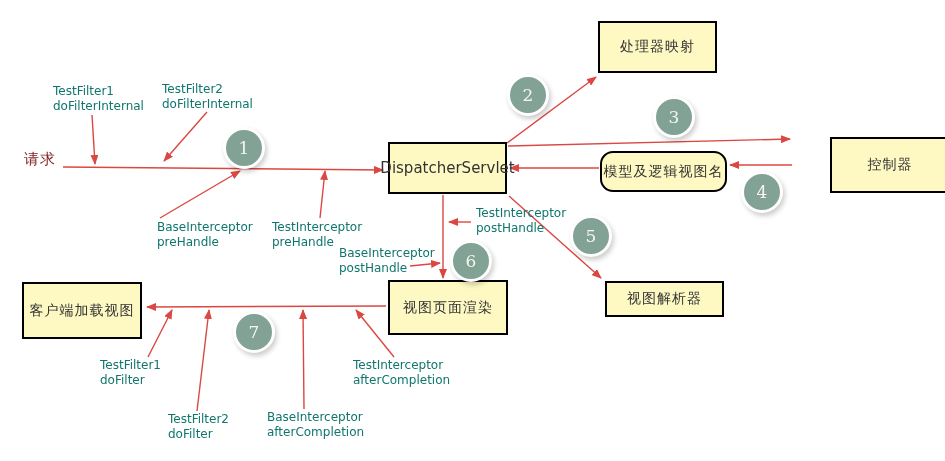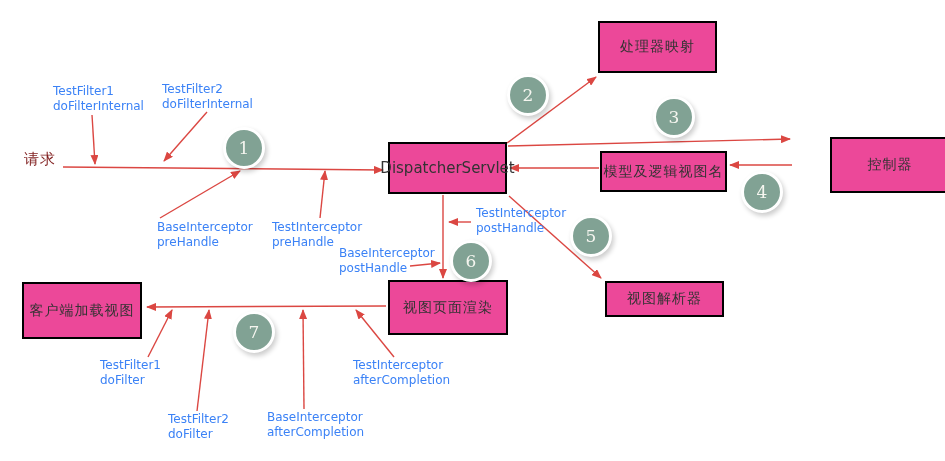--- a/index.html
+++ b/index.html
@@ -2,27 +2,27 @@
 <html><head>
 <meta charset="utf-8">
 <style>
   html,body{margin:0;padding:0;background:#ffffff;}
   .stage{
     position:relative;width:945px;height:461px;background:#ffffff;
     font-family:"DejaVu Sans", sans-serif;overflow:hidden;
   }
   .arrow-layer{position:absolute;left:0;top:0;width:945px;height:461px;}
   .box{
-    position:absolute;box-sizing:border-box;background:#ec4899;
+    position:absolute;box-sizing:border-box;background:#fef9c3;
     border:2px solid #000000;display:flex;align-items:center;justify-content:center;
     font-size:14px;letter-spacing:1px;color:#333333;white-space:nowrap;z-index:3;
   }
   .box.latin{font-size:15px;letter-spacing:0;}
   .dlabel{
-    position:absolute;font-size:12px;line-height:15px;color:#3b82f6;
+    position:absolute;font-size:12px;line-height:15px;color:#0f766e;
     white-space:nowrap;z-index:2;
   }
   .dlabel.cjk{font-size:15px;color:#7f1d1d;letter-spacing:1px;line-height:18px;}
   .badge{
     position:absolute;width:36px;height:36px;border-radius:50%;
     background:#81a294;border:3px solid #ffffff;box-sizing:content-box;
     box-shadow:2px 3px 5px rgba(0,0,0,0.20);
     color:#f6f6f0;font-family:"DejaVu Serif", serif;font-size:17px;
     display:flex;align-items:center;justify-content:center;z-index:4;
   }
@@ -52,21 +52,21 @@
       <line x1="509" y1="196" x2="601" y2="278" stroke="#db4742" stroke-width="1.4" marker-end="url(#ah)"></line>
       <line x1="386" y1="306" x2="147" y2="307" stroke="#db4742" stroke-width="1.4" marker-end="url(#ah)"></line>
       <line x1="148" y1="357" x2="172" y2="310" stroke="#db4742" stroke-width="1.4" marker-end="url(#ah)"></line>
       <line x1="197" y1="411" x2="209" y2="310" stroke="#db4742" stroke-width="1.4" marker-end="url(#ah)"></line>
       <line x1="304" y1="409" x2="303" y2="310" stroke="#db4742" stroke-width="1.4" marker-end="url(#ah)"></line>
       <line x1="394" y1="357" x2="356" y2="310" stroke="#db4742" stroke-width="1.4" marker-end="url(#ah)"></line>
     </svg>
   <div id="node-layer">
       <div class="box" style="left: 598px; top: 21px; width: 119px; height: 52px;">处理器映射</div>
       <div class="box latin" style="left: 388px; top: 142px; width: 119px; height: 52px;">DispatcherServlet</div>
-      <div class="box" style="left: 600px; top: 151px; width: 127px; height: 41px;">模型及逻辑视图名</div>
+      <div class="box" style="left: 600px; top: 151px; width: 127px; height: 41px; border-radius: 13px;">模型及逻辑视图名</div>
       <div class="box" style="left: 830px; top: 137px; width: 120px; height: 56px;">控制器</div>
       <div class="box" style="left: 605px; top: 281px; width: 119px; height: 36px;">视图解析器</div>
       <div class="box" style="left: 388px; top: 280px; width: 120px; height: 55px;">视图页面渲染</div>
       <div class="box" style="left: 22px; top: 282px; width: 120px; height: 57px;">客户端加载视图</div>
     </div>
   <div id="label-layer">
       <div class="dlabel cjk" style="left: 24px; top: 150px;">
         <div>请求</div>
       </div>
       <div class="dlabel" style="left: 53px; top: 84px;">

